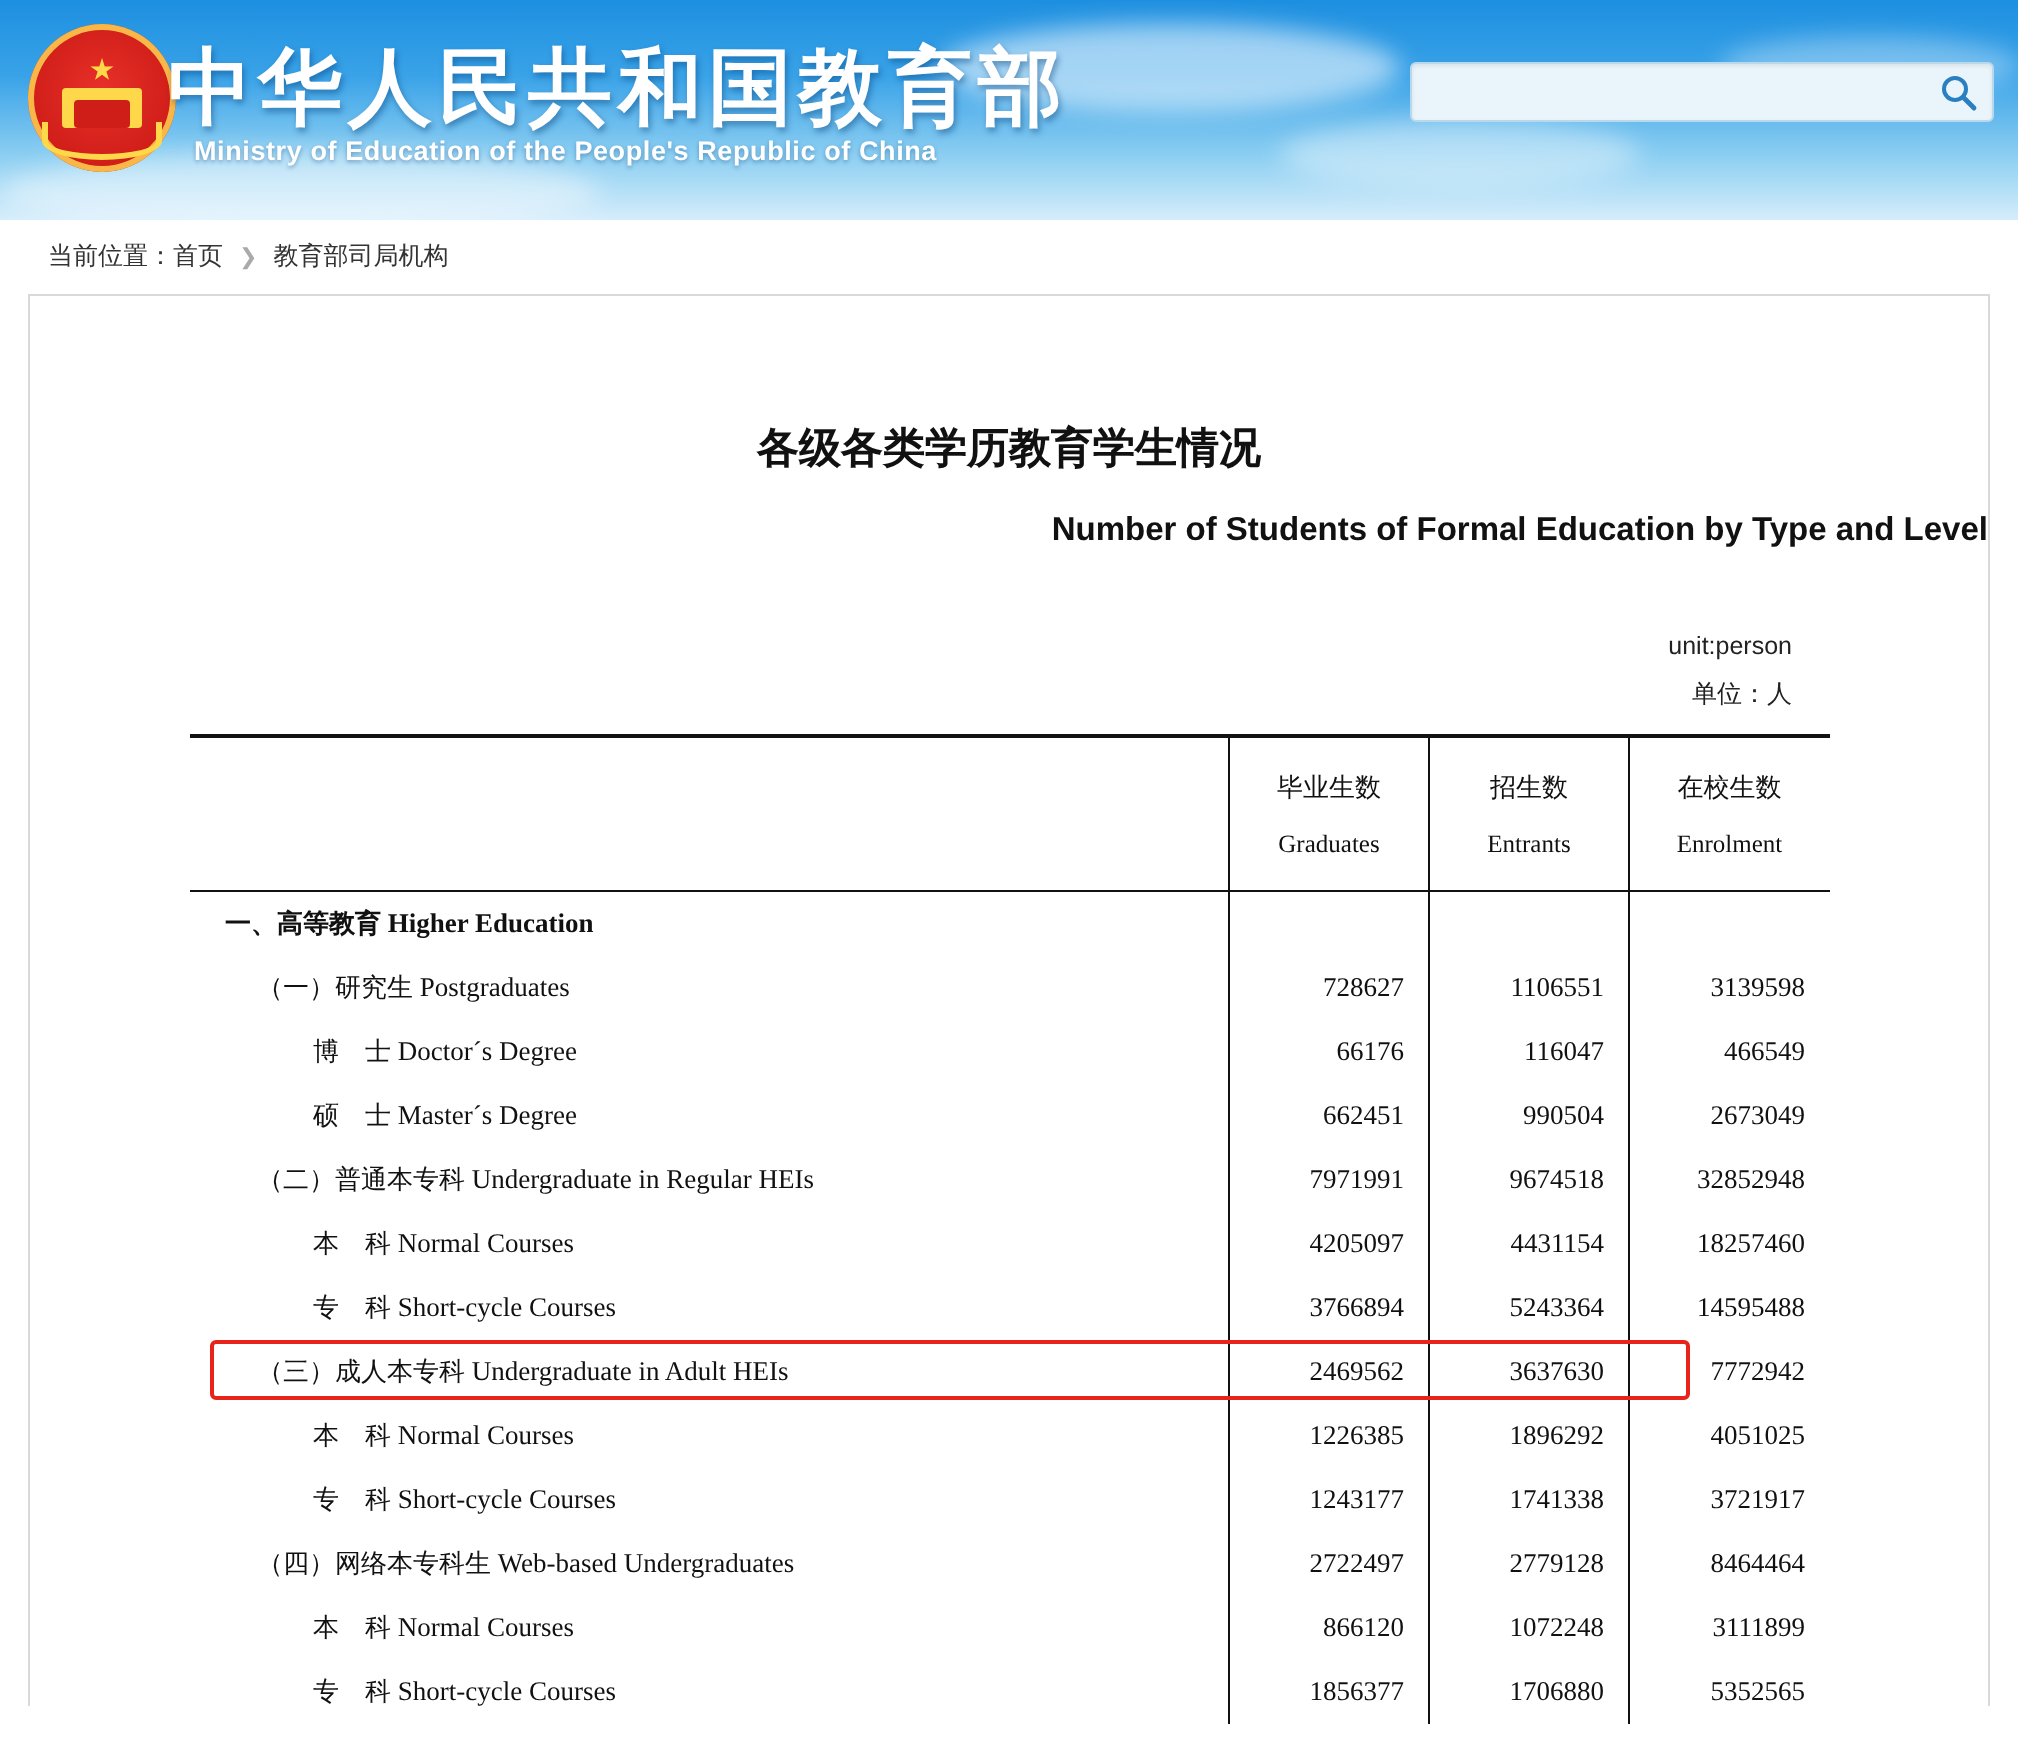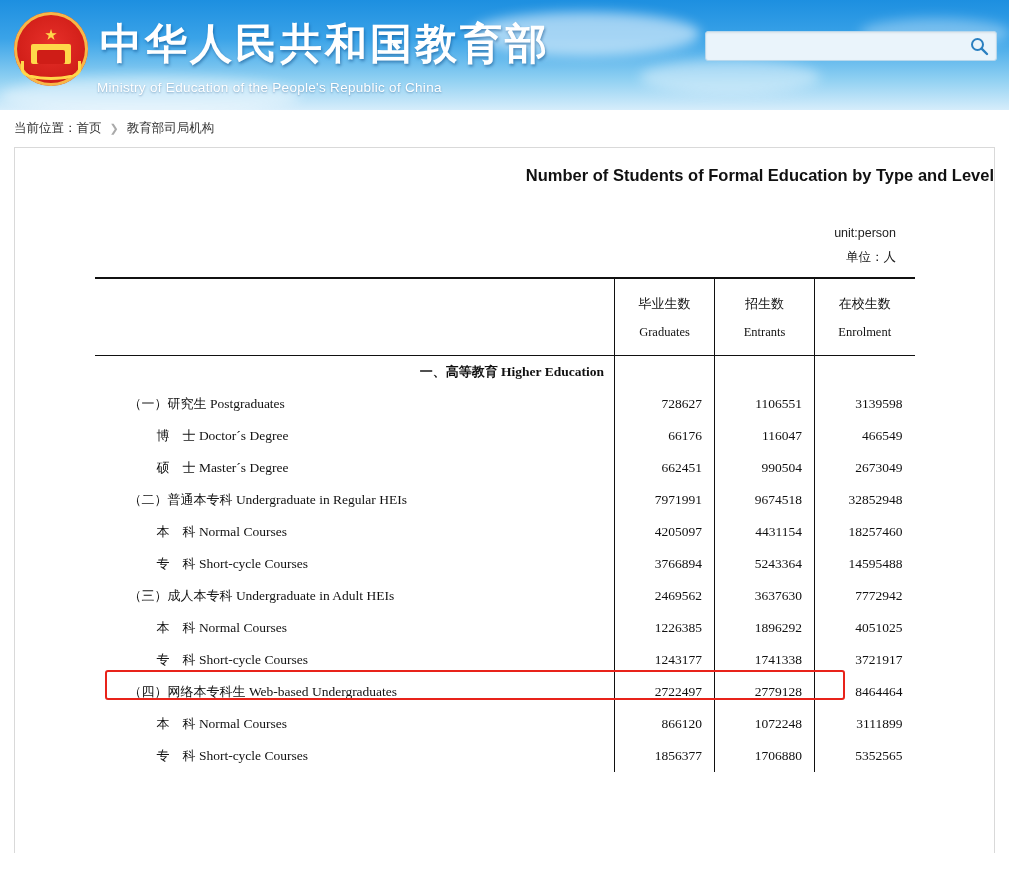--- a/index.html
+++ b/index.html
@@ -70,34 +70,34 @@
     transform: translateX(-50%);
     width: 54px; height: 16px;
     border-bottom: 3px solid #ffd74a;
     border-left: 3px solid #ffd74a;
     border-right: 3px solid #ffd74a;
     border-radius: 0 0 50% 50%;
   }
 
   .site-title-cn {
     position: absolute;
-    left: 100px; top: 16px;
+    left: 84px; top: 16px;
     color: #ffffff;
     font-size: 42px;
     font-weight: bold;
     letter-spacing: 3px;
     text-shadow: 1px 2px 3px rgba(0,60,120,.45);
     font-family: "Liberation Serif", serif;
   }
   .site-title-en {
     position: absolute;
-    left: 97px; top: 80px;
+    left: 97px; top: 68px;
     color: #ffffff;
     font-size: 13.5px;
-    font-weight: normal;
+    font-weight: bold;
     letter-spacing: .3px;
     text-shadow: 0 1px 2px rgba(0,60,120,.4);
     text-align: center;
   }
 
   .search-box {
     position: absolute;
     right: 12px; top: 31px;
     width: 290px; height: 28px;
     background: #eaf4fb;
@@ -120,21 +120,21 @@
     right: 7px; top: 4px;
     width: 20px; height: 20px;
     cursor: pointer;
   }
   .search-icon svg { display:block; }
 
   
   .breadcrumb {
     height: 37px;
     line-height: 37px;
-    padding-left: 14px;
+    padding-left: 24px;
     font-size: 12.5px;
     color: #333;
     background: #ffffff;
   }
   .breadcrumb .sep {
     color: #aaa;
     margin: 0 8px;
     font-size: 11px;
   }
   .breadcrumb a {
@@ -221,21 +221,21 @@
   }
   table.stats tbody td.num {
     text-align: right;
     font-family: "Liberation Serif", serif;
     font-size: 13.5px;
     padding-right: 12px;
   }
   .lbl-cn { font-family: "Liberation Sans", sans-serif; }
   .lbl-en { font-family: "Liberation Serif", serif; font-size: 13.5px; }
 
-  tr.lvl-0 td.label { padding-left: 18px; font-weight: bold; text-align: right; }
+  tr.lvl-0 td.label { padding-left: 18px; font-weight: bold; }
   tr.lvl-0 .lbl-en  { font-weight: bold; }
   tr.lvl-1 td.label { padding-left: 34px; }
   tr.lvl-2 td.label { padding-left: 62px; }
   tr.lvl-0 td { padding-top: 6px; }
 
   
   tr.highlight td {
     position: relative;
   }
   .hl-box {
@@ -278,20 +278,21 @@
     </span>
   </div>
 </div>
 
 <div class="breadcrumb">
   <span>当前位置：</span><a href="#">首页</a><span class="sep">❯</span><a href="#">教育部司局机构</a>
 </div>
 
 <div class="panel">
 
+  <div class="doc-title-cn">各级各类学历教育学生情况</div>
   <div class="doc-title-en">Number of Students of Formal Education by Type and Level</div>
 
   <div class="unit-lines">
     <div>unit:person</div>
     <div>单位：人</div>
   </div>
 
   <table class="stats">
     <colgroup>
       <col class="c-label">

